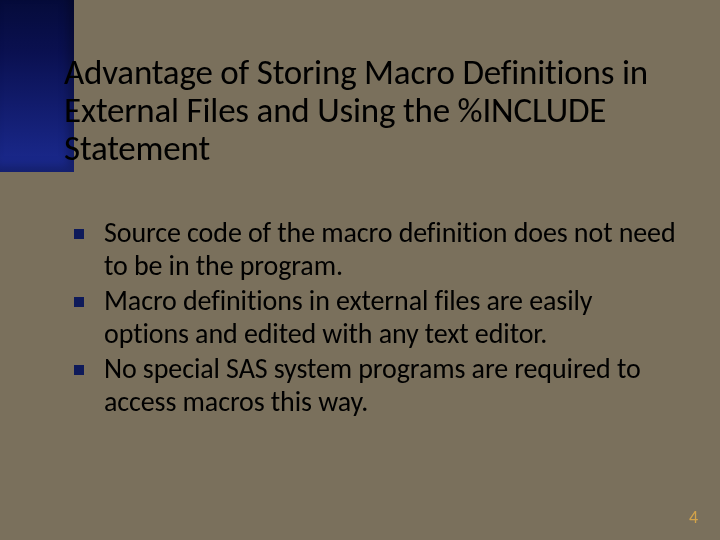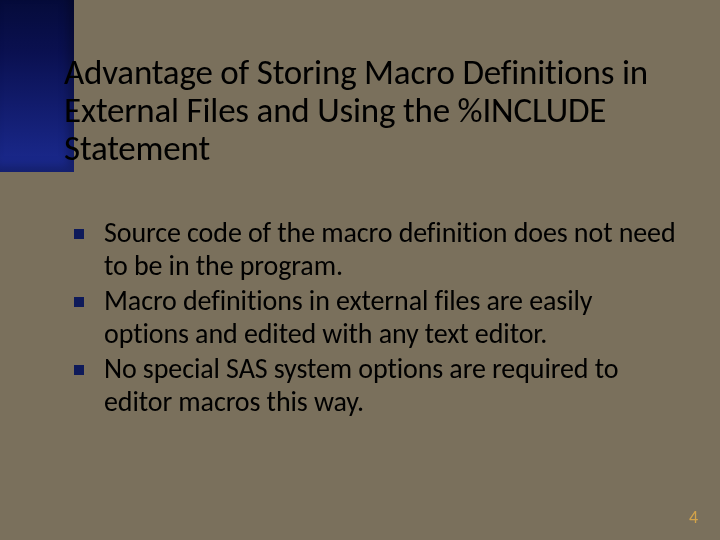--- a/index.html
+++ b/index.html
@@ -82,19 +82,19 @@
     <div class="item">
       <span class="bullet"></span>
       <span>Source code of the macro definition does not need to be in the program.</span>
     </div>
     <div class="item">
       <span class="bullet"></span>
       <span>Macro definitions in external files are easily options and edited with any text editor.</span>
     </div>
     <div class="item">
       <span class="bullet"></span>
-      <span>No special SAS system options are required to editor macros this way.</span>
+      <span>No special SAS system programs are required to access macros this way.</span>
     </div>
   </div>
 
   <div class="pagenum">4</div>
 
 </div>
 
 </body></html>

